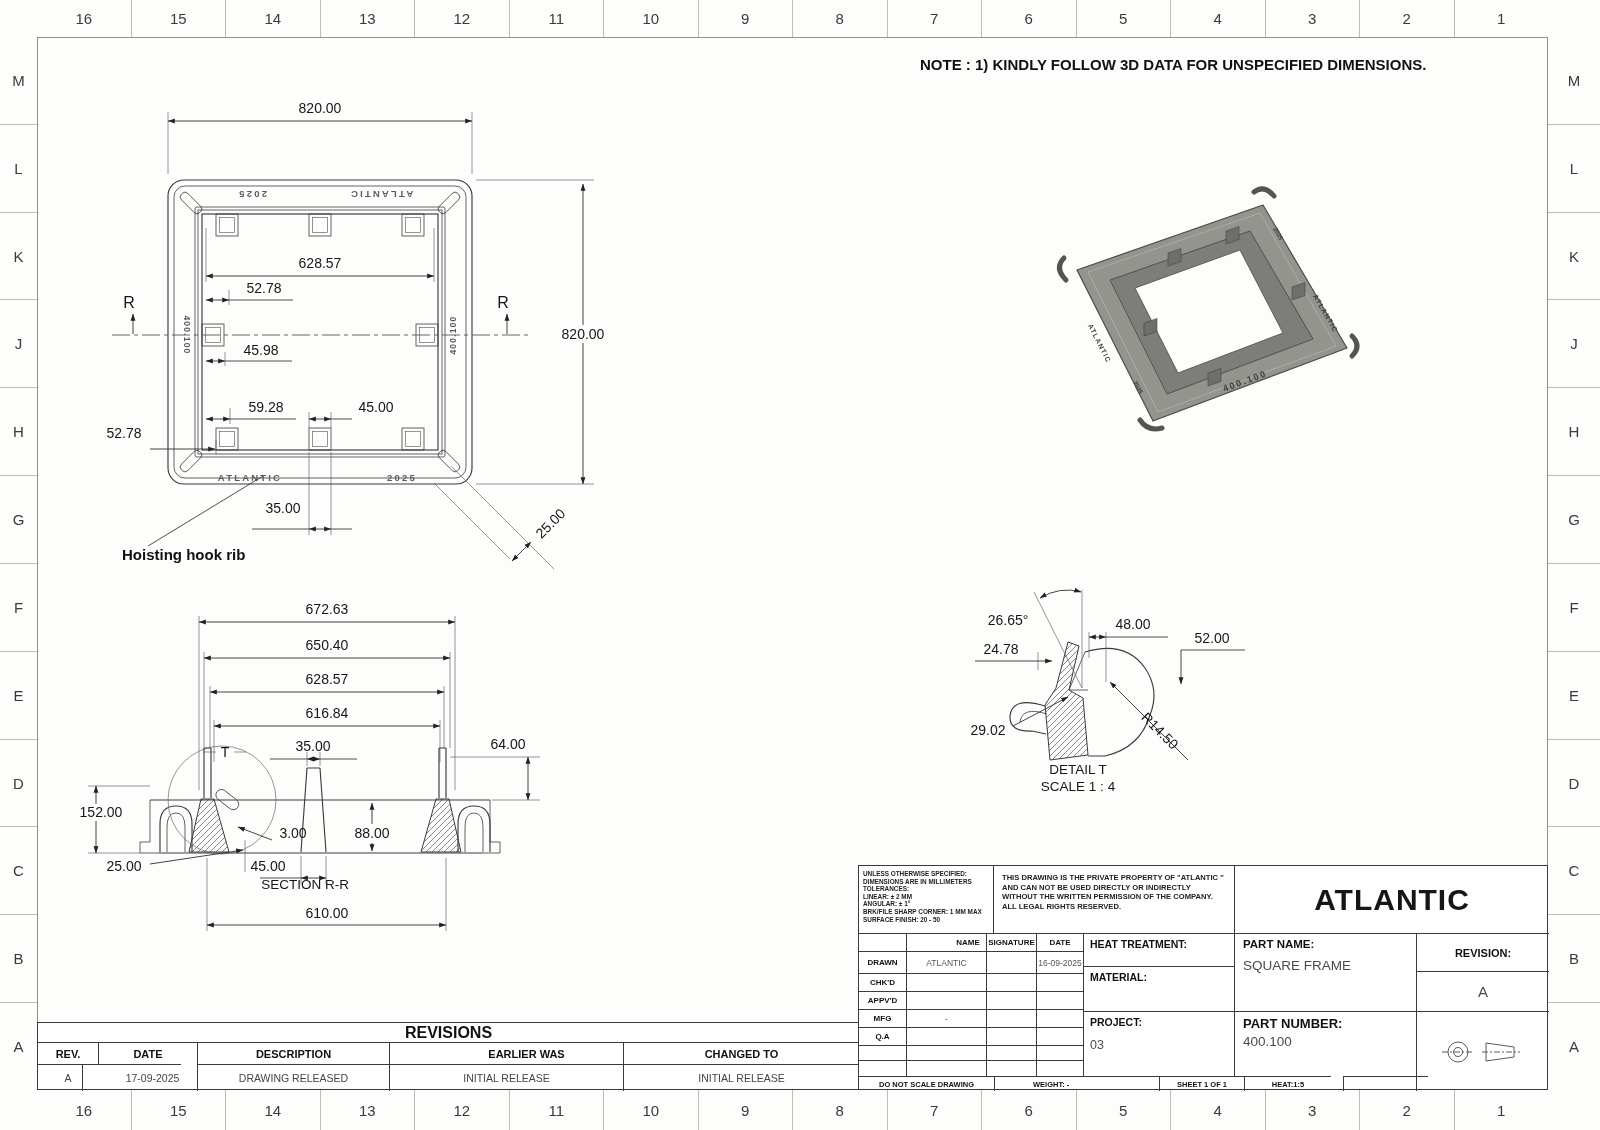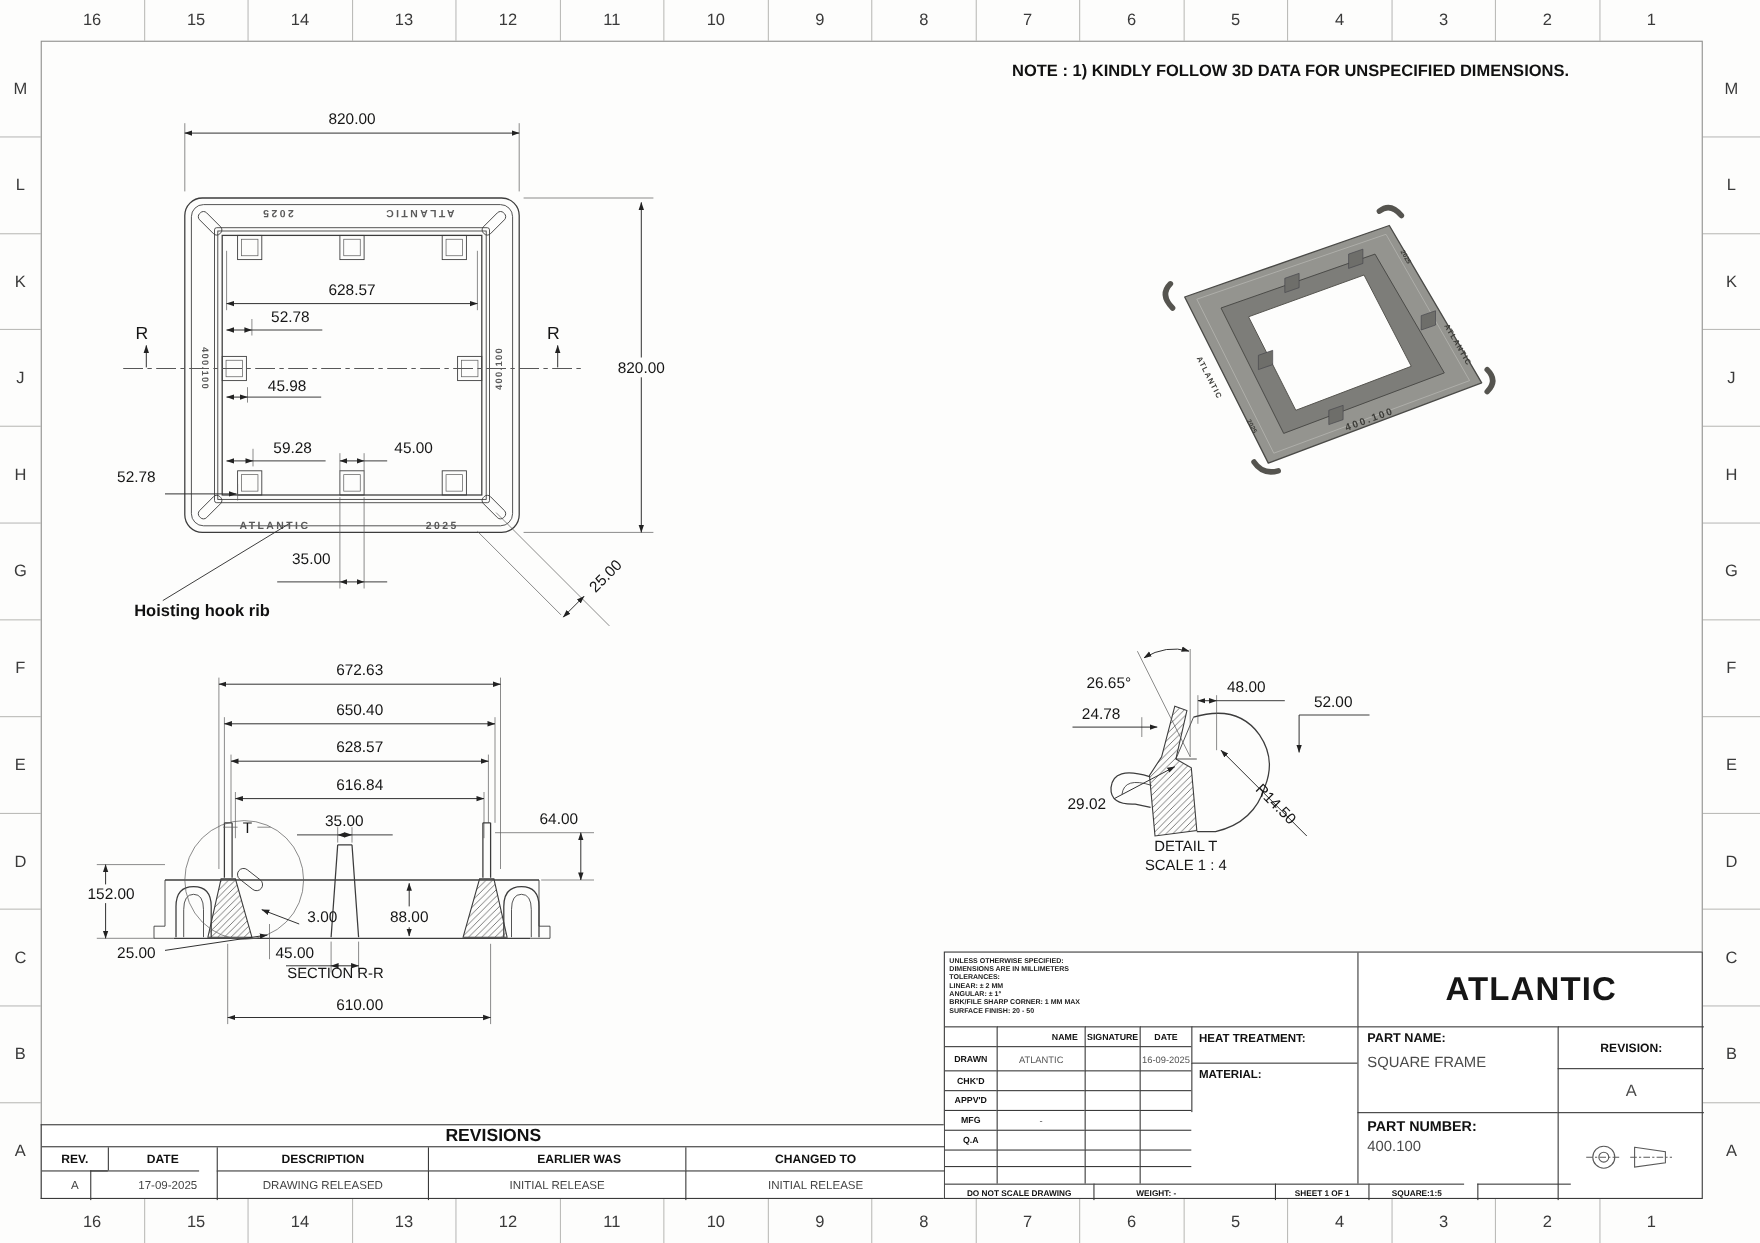--- a/index.html
+++ b/index.html
@@ -362,20 +362,26 @@
   <div class="tbl" style="left:858px;top:865px;width:690px;height:225px;">
     <div class="cell tol" style="left:0;top:0;width:134px;height:67px;">
       <div>UNLESS OTHERWISE SPECIFIED:</div>
       <div>DIMENSIONS ARE IN MILLIMETERS</div>
       <div>TOLERANCES:</div>
       <div>LINEAR: ± 2 MM</div>
       <div>ANGULAR: ± 1°</div>
       <div>BRK/FILE SHARP CORNER: 1 MM MAX</div>
       <div>SURFACE FINISH: 20 - 50</div>
     </div>
+    <div class="cell prop bl" style="left:134px;top:0;width:241px;height:67px;">
+      <div>THIS DRAWING IS THE PRIVATE PROPERTY OF "ATLANTIC "</div>
+      <div>AND CAN NOT BE USED DIRECTLY OR INDIRECTLY</div>
+      <div>WITHOUT THE WRITTEN PERMISSION  OF THE COMPANY.</div>
+      <div>ALL LEGAL RIGHTS RESERVED.</div>
+    </div>
     <div class="cell logo bl" style="left:375px;top:0;width:315px;height:67px;">ATLANTIC</div>
 
     <div class="cell ah bt" style="left:0;top:67px;width:47px;height:18px;"></div>
     <div class="cell ah bt bl" style="left:47px;top:67px;width:80px;height:18px;padding-left:43px;">NAME</div>
     <div class="cell ah bt bl" style="left:127px;top:67px;width:50px;height:18px;">SIGNATURE</div>
     <div class="cell ah bt bl" style="left:177px;top:67px;width:47px;height:18px;">DATE</div>
 
     <div class="cell ah bt" style="left:0;top:85px;width:47px;height:22px;">DRAWN</div>
     <div class="cell av bt bl" style="left:47px;top:85px;width:80px;height:22px;">ATLANTIC</div>
     <div class="cell av bt bl" style="left:127px;top:85px;width:50px;height:22px;"></div>
@@ -411,20 +417,24 @@
     <div class="cell av bt bl" style="left:127px;top:194px;width:50px;height:16px;"></div>
     <div class="cell av bt bl" style="left:177px;top:194px;width:47px;height:16px;"></div>
 
     <div class="cell bl bt" style="left:224px;top:67px;width:151px;height:33px;">
       <div class="lab">HEAT TREATMENT:</div>
     </div>
     <div class="cell bl bt" style="left:224px;top:100px;width:151px;height:45px;">
       <div class="lab">MATERIAL:</div>
       <div class="val" style="padding-left:6px;margin-top:30px;">ASTM-A48 CLASS-30B</div>
       <div class="val" style="padding-left:6px;">(CAST IRON)</div>
+    </div>
+    <div class="cell bl bt" style="left:224px;top:145px;width:151px;height:65px;">
+      <div class="lab">PROJECT:</div>
+      <div class="val" style="padding:10px 0 0 6px;">03</div>
     </div>
 
     <div class="cell bl bt" style="left:375px;top:67px;width:182px;height:78px;">
       <div class="lab" style="font-size:11.5px;padding-left:8px;">PART NAME:</div>
       <div class="val" style="padding:8px 0 0 8px;font-size:13.5px;">SQUARE FRAME</div>
     </div>
     <div class="cell bl bt" style="left:557px;top:67px;width:133px;height:38px;display:flex;align-items:center;justify-content:center;font-size:11px;font-weight:bold;">REVISION:</div>
     <div class="cell bl bt val" style="left:557px;top:105px;width:133px;height:40px;display:flex;align-items:center;justify-content:center;font-size:15px;">A</div>
     <div class="cell bl bt" style="left:375px;top:145px;width:182px;height:65px;">
       <div class="lab" style="font-size:13px;padding-left:8px;">PART NUMBER:</div>
@@ -438,21 +448,21 @@
           <path d="M2,17 H34" stroke-dasharray="6 2 2 2"></path>
           <polygon points="46,8 74,12 74,22 46,26"></polygon>
           <path d="M42,17 H80" stroke-dasharray="6 2 2 2"></path>
         </g>
       </svg>
     </div>
 
     <div class="cell bs bt" style="left:0;top:210px;width:135px;height:15px;">DO NOT SCALE DRAWING</div>
     <div class="cell bs bt bl" style="left:135px;top:210px;width:165px;height:15px;justify-content:flex-start;padding-left:38px;">WEIGHT: -</div>
     <div class="cell bs bt bl" style="left:300px;top:210px;width:85px;height:15px;">SHEET 1 OF 1</div>
-    <div class="cell bs bt bl" style="left:385px;top:210px;width:87px;height:15px;">SQUARE:1:5</div>
+    <div class="cell bs bt bl" style="left:385px;top:210px;width:87px;height:15px;">HEAT:1:5</div>
     <div class="cell bs bt bl" style="left:484px;top:210px;width:85px;height:15px;flex-direction:column;">
       <span>SIZE:</span>
       <span>A1</span>
     </div>
   </div>
 
   <div class="tbl" style="left:37px;top:1022px;width:821px;height:68px;border-right:none;">
     <div class="cell rvt bb" style="left:0;top:0;width:821px;height:20px;">REVISIONS</div>
     <div class="cell rvh" style="left:0;top:20px;width:60px;height:21px;">REV.</div>
     <div class="cell rvh bl" style="left:60px;top:20px;width:99px;height:21px;">DATE</div>

